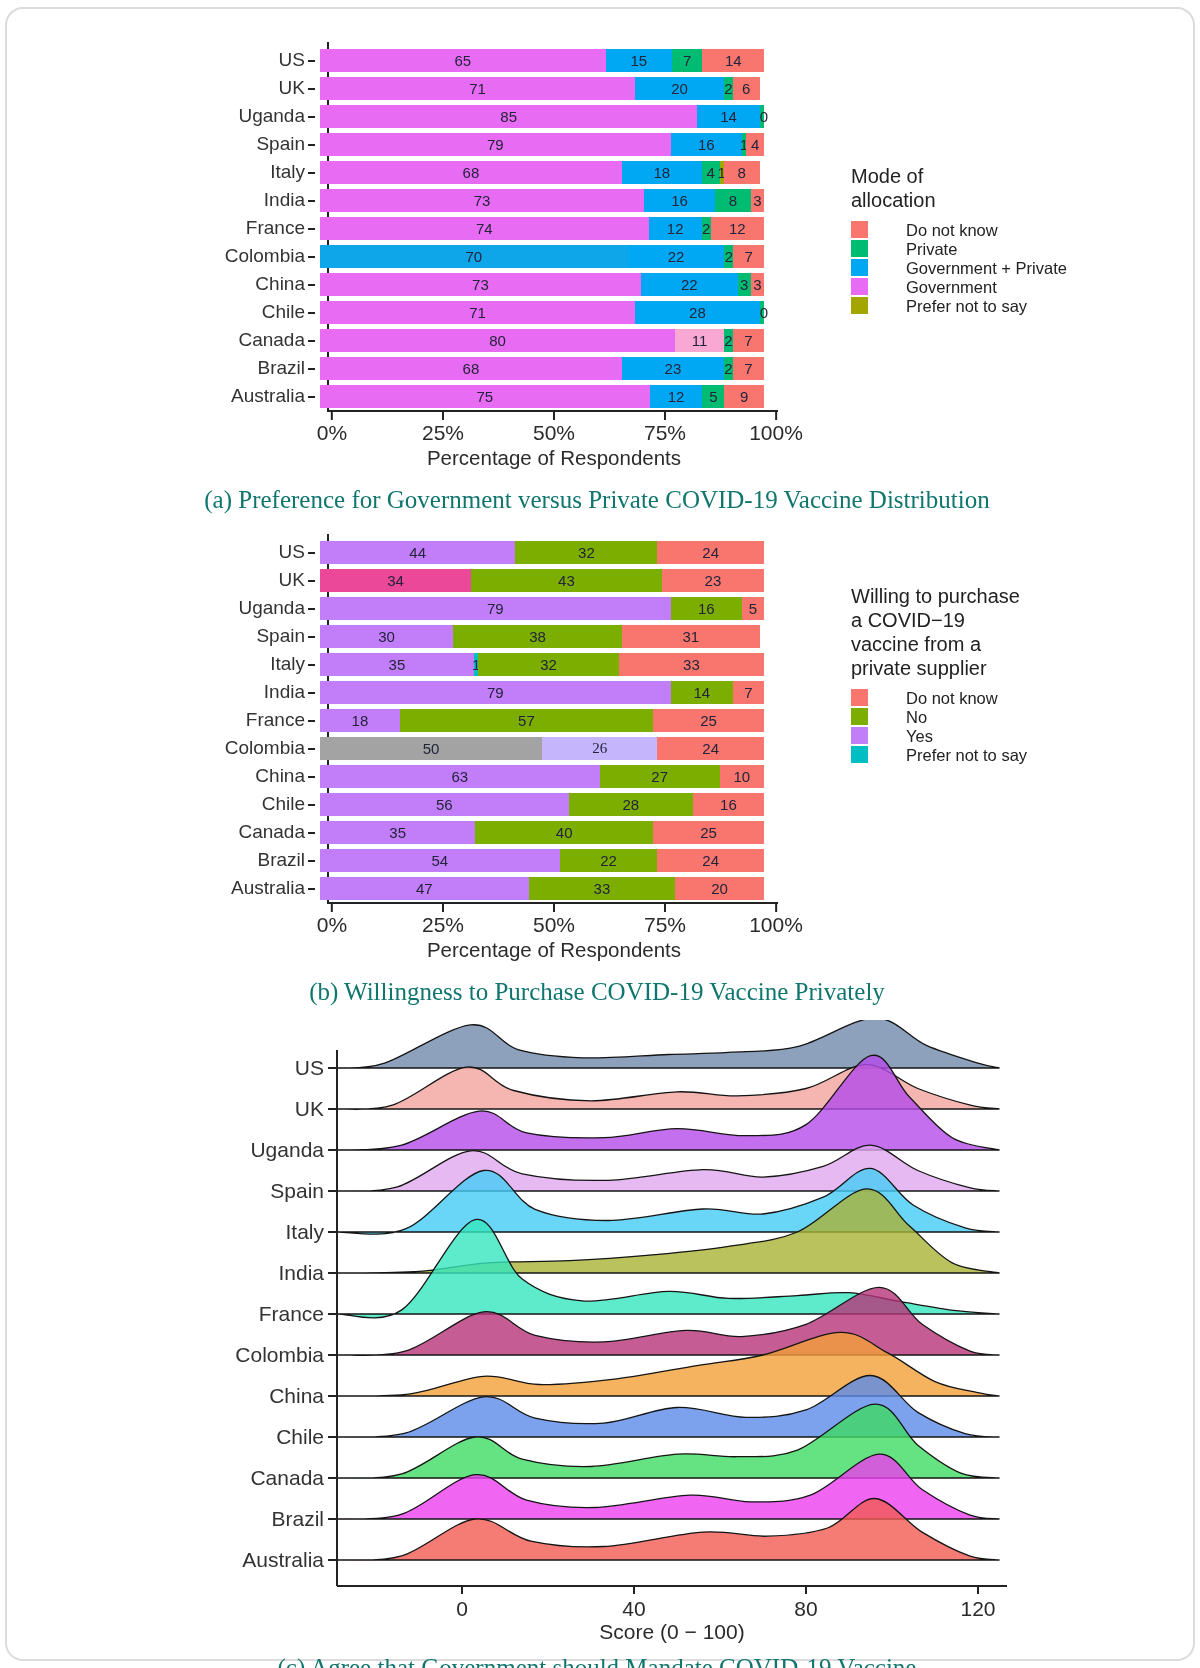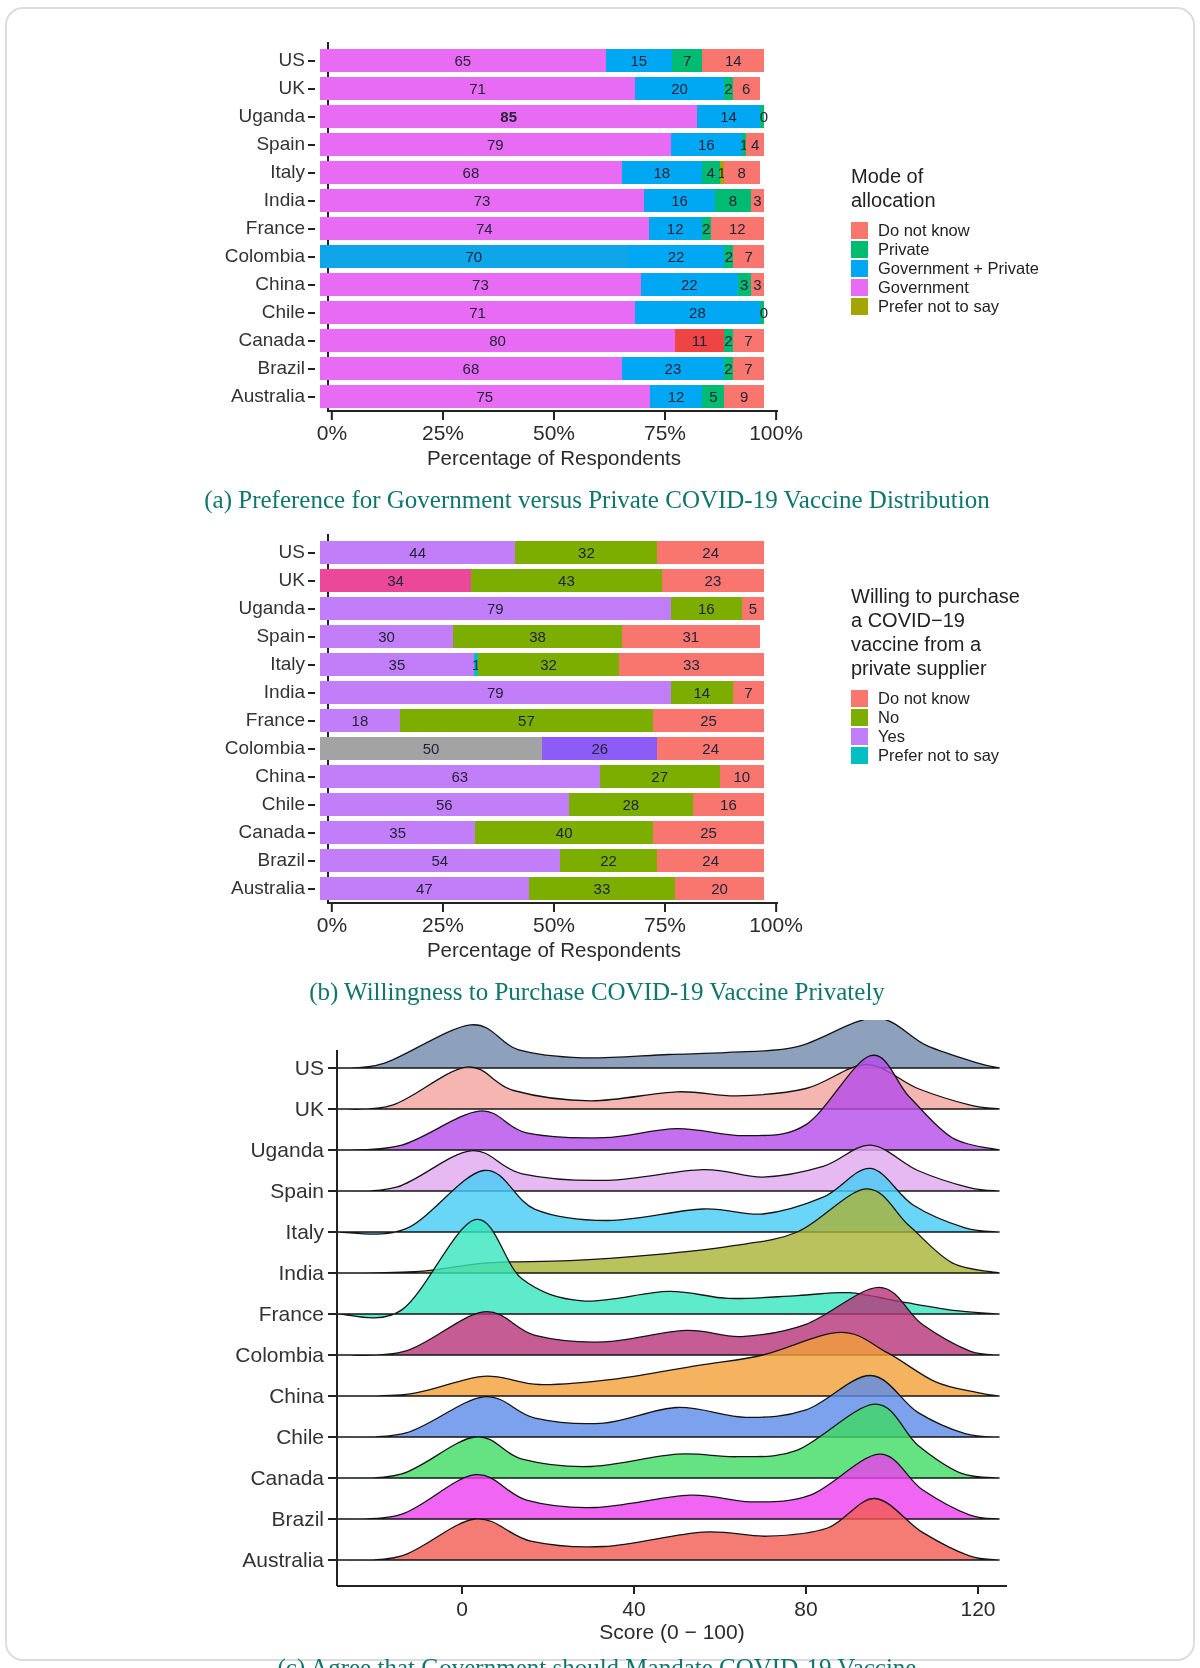--- a/index.html
+++ b/index.html
@@ -25,21 +25,21 @@
   .tick-mark{width:2px;height:8px;background:#222;margin:0 auto;}
   .tick-label{font-size:21px;color:#2b2b2b;margin-top:1px;}
   .xlabel{margin-left:300px;width:444px;text-align:center;font-size:20.5px;color:#2b2b2b;margin-top:0px;}
   .caption{width:100%;text-align:center;font-family:"Liberation Serif",serif;font-size:25px;color:#0f766e;margin-top:16px;}
   .legend{position:absolute;left:819px;width:320px;}
   .legend-a{top:118px;}
   .legend-b{top:46px;}
   .legend-title{font-size:20px;line-height:24px;color:#222;margin-bottom:9px;}
   .legend-title-a{max-width:110px;}
   .legend-title-b{max-width:175px;}
-  .legend-item{display:flex;align-items:center;height:19px;}
+  .legend-item{display:flex;height:19px;gap:28px;}
   .legend-swatch{width:17px;height:17px;margin-right:10px;flex:0 0 auto;}
   .legend-label{font-size:16.5px;color:#222;white-space:nowrap;}
   .ridge-xlabel{margin-left:150px;width:980px;text-align:center;font-size:21px;color:#2b2b2b;margin-top:-4px;}
   .caption-c{margin-top:10px;}
 </style>
 </head>
 <body>
 
 <div class="frame"></div>
 
@@ -78,21 +78,21 @@
               <span class="seg-label">2</span>
             </div>
             <div class="seg" style="width: 6%; background: rgb(248, 118, 109);">
               <span class="seg-label">6</span>
             </div>
           </div>
         </div>
         <div class="bar-row">
           <div class="row-label">Uganda<span class="ylab-tick"></span></div>
           <div class="bar-track">
-            <div class="seg" style="width: 85%; background: rgb(231, 107, 243); font-weight: bold;">
+            <div class="seg" style="width: 85%; background: rgb(231, 107, 243);">
               <span class="seg-label">85</span>
             </div>
             <div class="seg" style="width: 14%; background: rgb(0, 168, 244);">
               <span class="seg-label">14</span>
             </div>
             <div class="seg" style="width: 1%; background: rgb(0, 188, 114);"></div>
             <div class="seg" style="width: 0%; background: rgb(248, 118, 109);">
               <span class="seg-label">0</span>
             </div>
           </div>
@@ -216,21 +216,21 @@
               <span class="seg-label">0</span>
             </div>
           </div>
         </div>
         <div class="bar-row">
           <div class="row-label">Canada<span class="ylab-tick"></span></div>
           <div class="bar-track">
             <div class="seg" style="width: 80%; background: rgb(231, 107, 243);">
               <span class="seg-label">80</span>
             </div>
-            <div class="seg" style="width: 11%; background: #ef4444;">
+            <div class="seg" style="width: 11%; background: #f9a8d4;">
               <span class="seg-label">11</span>
             </div>
             <div class="seg" style="width: 2%; background: rgb(0, 188, 114);">
               <span class="seg-label">2</span>
             </div>
             <div class="seg" style="width: 7%; background: rgb(248, 118, 109);">
               <span class="seg-label">7</span>
             </div>
           </div>
         </div>
@@ -424,21 +424,21 @@
               <span class="seg-label">25</span>
             </div>
           </div>
         </div>
         <div class="bar-row">
           <div class="row-label">Colombia<span class="ylab-tick"></span></div>
           <div class="bar-track">
             <div class="seg" style="width: 50%; background: #a3a3a3;">
               <span class="seg-label">50</span>
             </div>
-            <div class="seg" style="width: 26%; background: #8b5cf6;">
+            <div class="seg" style="width: 26%; background: #c4b5fd; font-family: Liberation Serif, serif;">
               <span class="seg-label">26</span>
             </div>
             <div class="seg" style="width: 24%; background: rgb(248, 118, 109);">
               <span class="seg-label">24</span>
             </div>
           </div>
         </div>
         <div class="bar-row">
           <div class="row-label">China<span class="ylab-tick"></span></div>
           <div class="bar-track">

